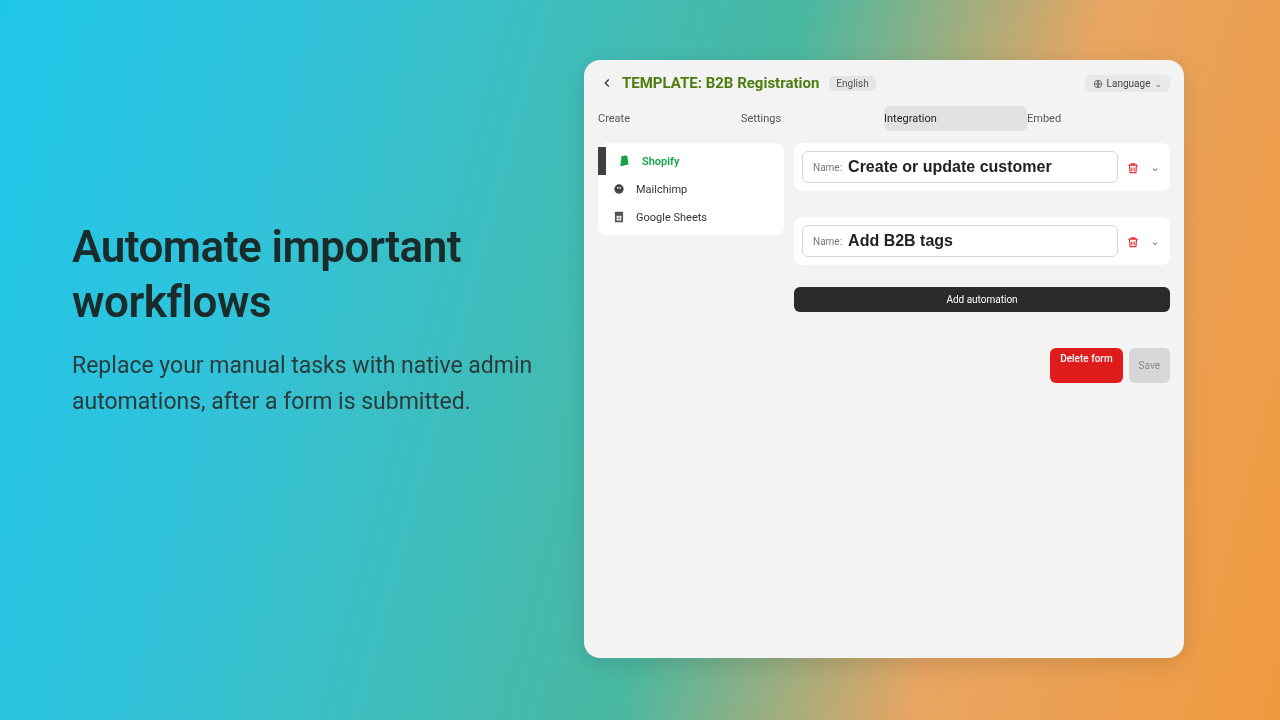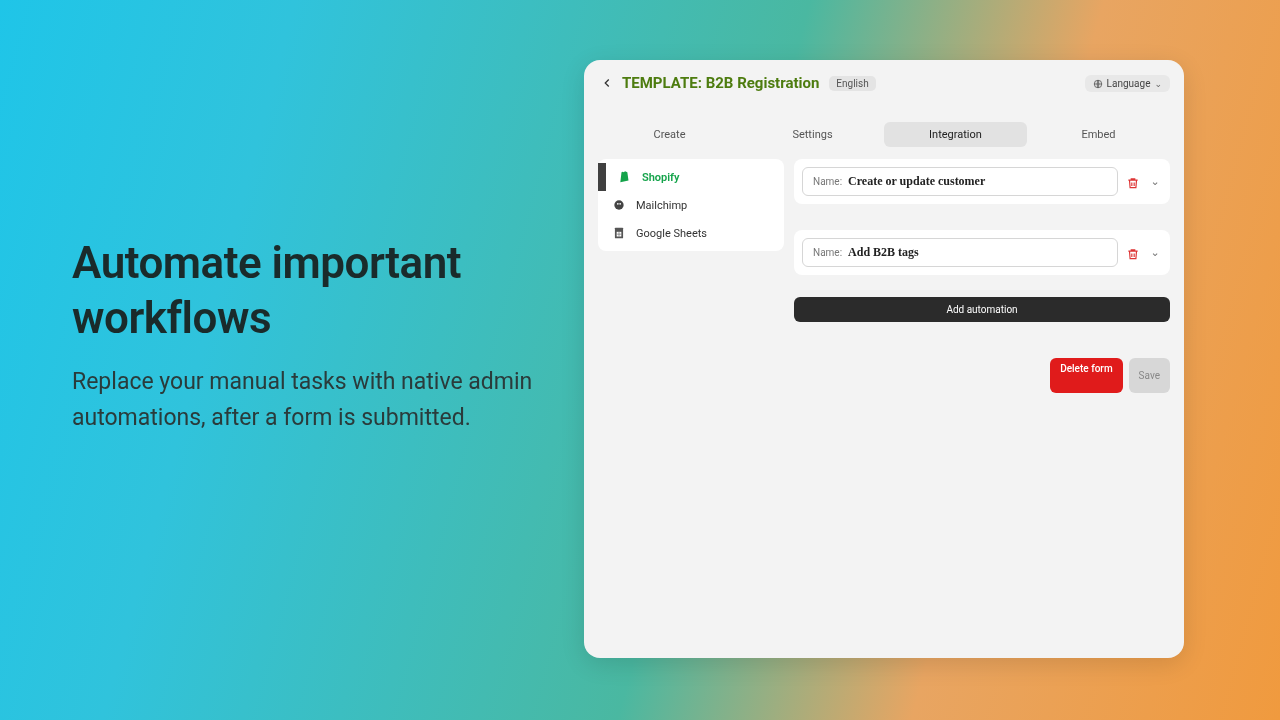--- a/index.html
+++ b/index.html
@@ -7,21 +7,21 @@
     width: 1280px;
     height: 720px;
     font-family: -apple-system, BlinkMacSystemFont, "Segoe UI", Roboto, sans-serif;
     background: linear-gradient(105deg, #1fc5e8 0%, #30c3dc 20%, #4ab8a1 55%, #e8a562 75%, #f09a3e 100%);
     position: relative;
     overflow: hidden;
   }
   .hero-text {
     position: absolute;
     left: 72px;
-    top: 236px;
+    top: 220px;
     width: 470px;
     color: #1a2b2b;
   }
   .hero-title {
     font-size: 44px;
     font-weight: 600;
     line-height: 1.25;
     letter-spacing: -0.5px;
     margin-bottom: 18px;
   }
@@ -91,24 +91,22 @@
     display: flex;
     justify-content: center;
     gap: 0;
     margin-bottom: 12px;
   }
   .tab {
     font-size: 11px;
     color: #555;
     padding: 6px 0;
     width: 144px;
-    text-align: center;
-    border-radius: 6px;
-    cursor: pointer;
-    margin-top: 16px;
+    border-radius: 6px;
+    cursor: pointer;
   }
   .tab.active {
     background: #e2e2e2;
     color: #222;
   }
   .body-row {
     display: flex;
     gap: 10px;
   }
   .sidebar {
@@ -158,28 +156,27 @@
     padding: 6px 10px;
     display: flex;
     align-items: center;
     gap: 6px;
   }
   .name-label {
     font-size: 10px;
     color: #777;
   }
   .name-value {
-    font-size: 12px;
+    font-size: 16px;
     color: #222;
     font-weight: 600;
     border: none;
     outline: none;
     flex: 1;
     background: transparent;
-    font-family: Liberation Serif, serif;
   }
   .trash {
     width: 14px; height: 14px;
     color: #d33;
     cursor: pointer;
   }
   .expand {
     cursor: pointer;
     font-size: 11px;
     color: #777;

